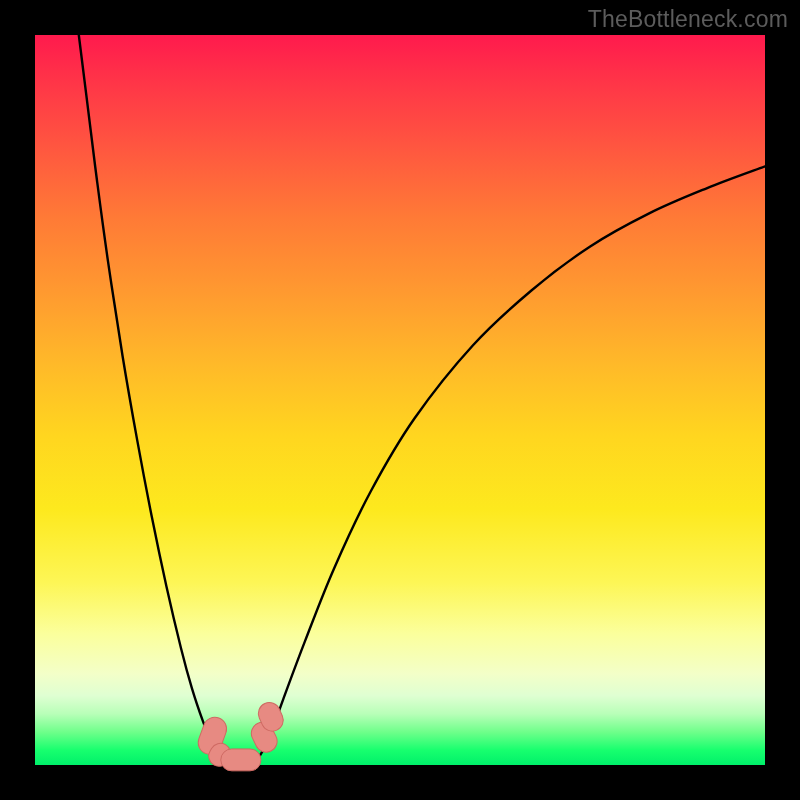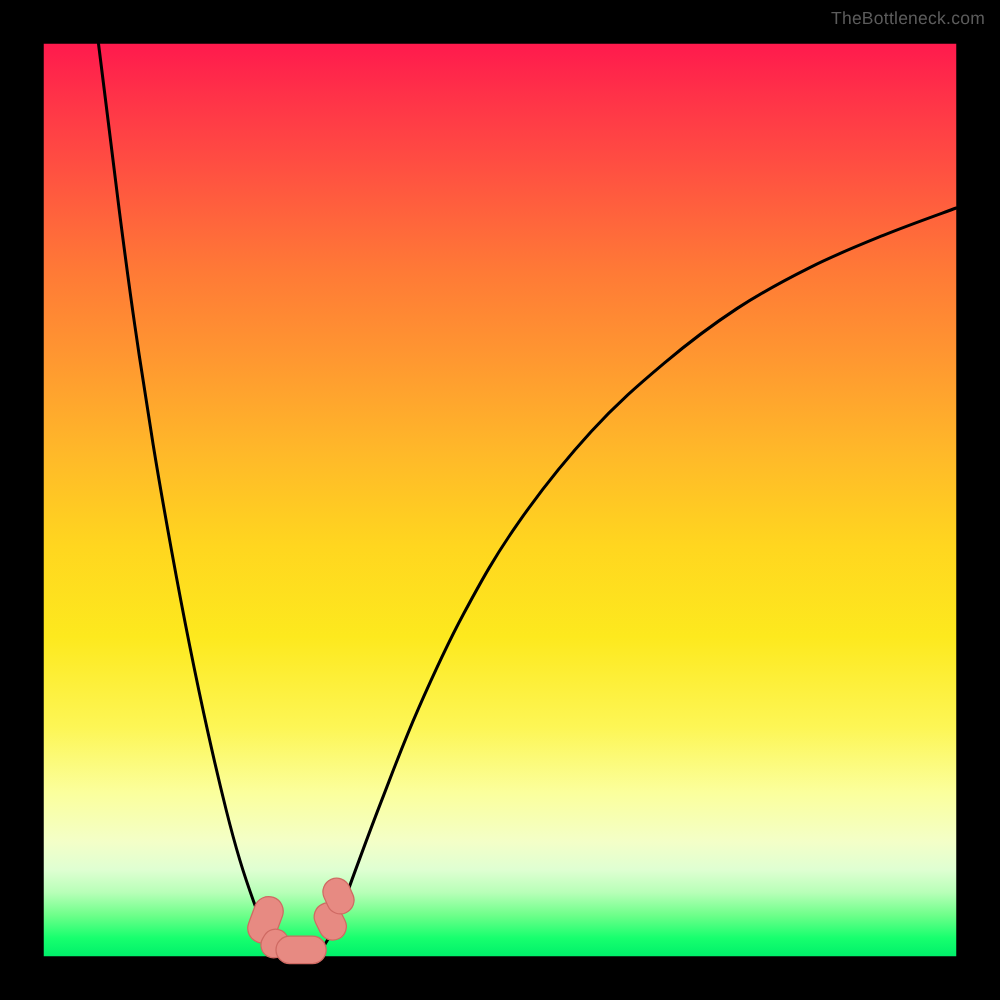--- a/index.html
+++ b/index.html
@@ -42,21 +42,21 @@
       #6eff8a 95.5%,
       #17ff6e 98%,
       #00f06a 100%
     );
   }
   .watermark {
     position: absolute;
     top: 6px;
     right: 12px;
     color: #5c5c5c;
-    font-size: 14px;
+    font-size: 23px;
     letter-spacing: 0.2px;
     font-weight: 500;
   }
   svg.overlay {
     position: absolute;
     left: 35px;
     top: 35px;
     width: 730px;
     height: 730px;
     overflow: visible;

